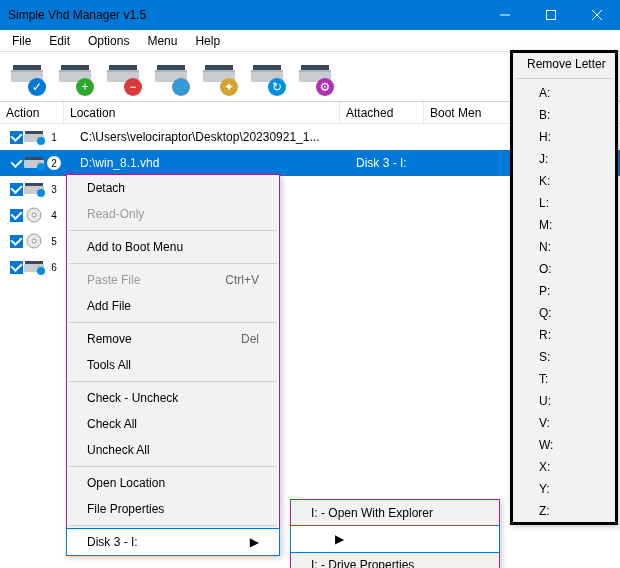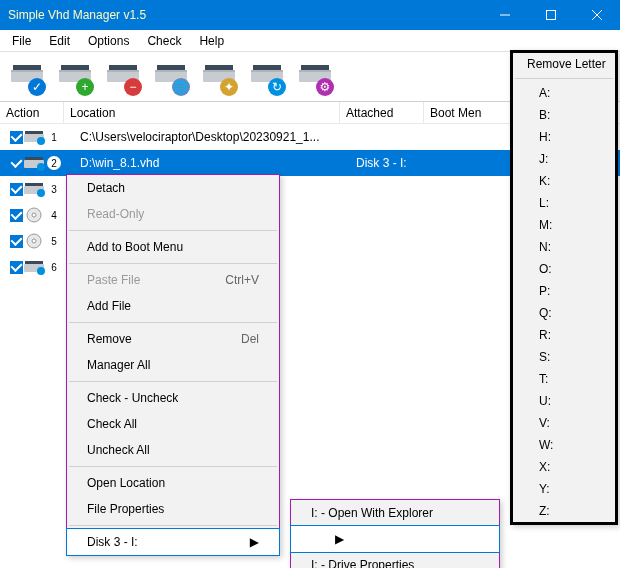--- a/index.html
+++ b/index.html
@@ -1,18 +1,18 @@
 <!DOCTYPE html>
 <html><head>
 <meta charset="utf-8">
 <style>
   *{margin:0;padding:0;box-sizing:border-box;font-family:"Segoe UI",Tahoma,sans-serif;font-size:12px;}
   body{background:#fff;overflow:hidden;width:620px;height:568px;position:relative;}
   .window{width:620px;height:568px;background:#fff;display:flex;flex-direction:column;}
-  .titlebar{height:30px;background:#0078d7;color:#fef9c3;display:flex;align-items:center;padding-left:8px;}
+  .titlebar{height:30px;background:#0078d7;color:#000000;display:flex;align-items:center;padding-left:8px;}
   .titlebar .title{flex:1;font-size:12px;}
   .win-btn{width:46px;height:30px;display:flex;align-items:center;justify-content:center;color:#fff;}
   .win-btn svg{fill:none;stroke:#fff;stroke-width:1;}
   .menubar{height:22px;background:#fff;border-bottom:1px solid #e0e0e0;display:flex;align-items:center;padding-left:4px;gap:2px;}
   .menubar span{padding:2px 8px;}
   .toolbar{height:50px;background:#fff;border-bottom:1px solid #d0d0d0;display:flex;align-items:center;padding-left:4px;gap:2px;}
   .tb-btn{width:46px;height:46px;display:flex;align-items:center;justify-content:center;position:relative;}
   .columns{height:22px;background:#fff;border-bottom:1px solid #e8e8e8;display:flex;align-items:center;}
   .col{padding:2px 6px;border-right:1px solid #e8e8e8;height:100%;display:flex;align-items:center;}
   .list{flex:1;background:#fff;overflow:hidden;position:relative;}
@@ -58,21 +58,21 @@
         <svg width="10" height="10">
           <path d="M0 0 L10 10 M10 0 L0 10"></path>
         </svg>
       </div>
   </div>
 
   <div class="menubar" id="menubar">
       <span>File</span>
       <span>Edit</span>
       <span>Options</span>
-      <span>Check</span>
+      <span>Menu</span>
       <span>Help</span>
     </div>
 
   <div class="toolbar" id="toolbar">
       <div class="tb-btn">
         <svg width="40" height="40">
           <rect x="6" y="8" width="28" height="5" fill="#3a4a5a"></rect>
           <rect x="4" y="13" width="32" height="12" rx="1" fill="#c8ccd0"></rect>
           <rect x="4" y="13" width="32" height="2" fill="#aeb4ba"></rect>
           <circle cx="30" cy="30" r="9" fill="#0078d7"></circle>
@@ -258,21 +258,21 @@
     </div>
     <div class="ctx-item">
       <span>Add File</span>
     </div>
     <div class="ctx-sep"></div>
     <div class="ctx-item">
       <span>Remove</span>
       <span class="shortkey">Del</span>
     </div>
     <div class="ctx-item">
-      <span>Manager All</span>
+      <span>Tools All</span>
     </div>
     <div class="ctx-sep"></div>
     <div class="ctx-item">
       <span>Check - Uncheck</span>
     </div>
     <div class="ctx-item">
       <span>Check All</span>
     </div>
     <div class="ctx-item">
       <span>Uncheck All</span>

